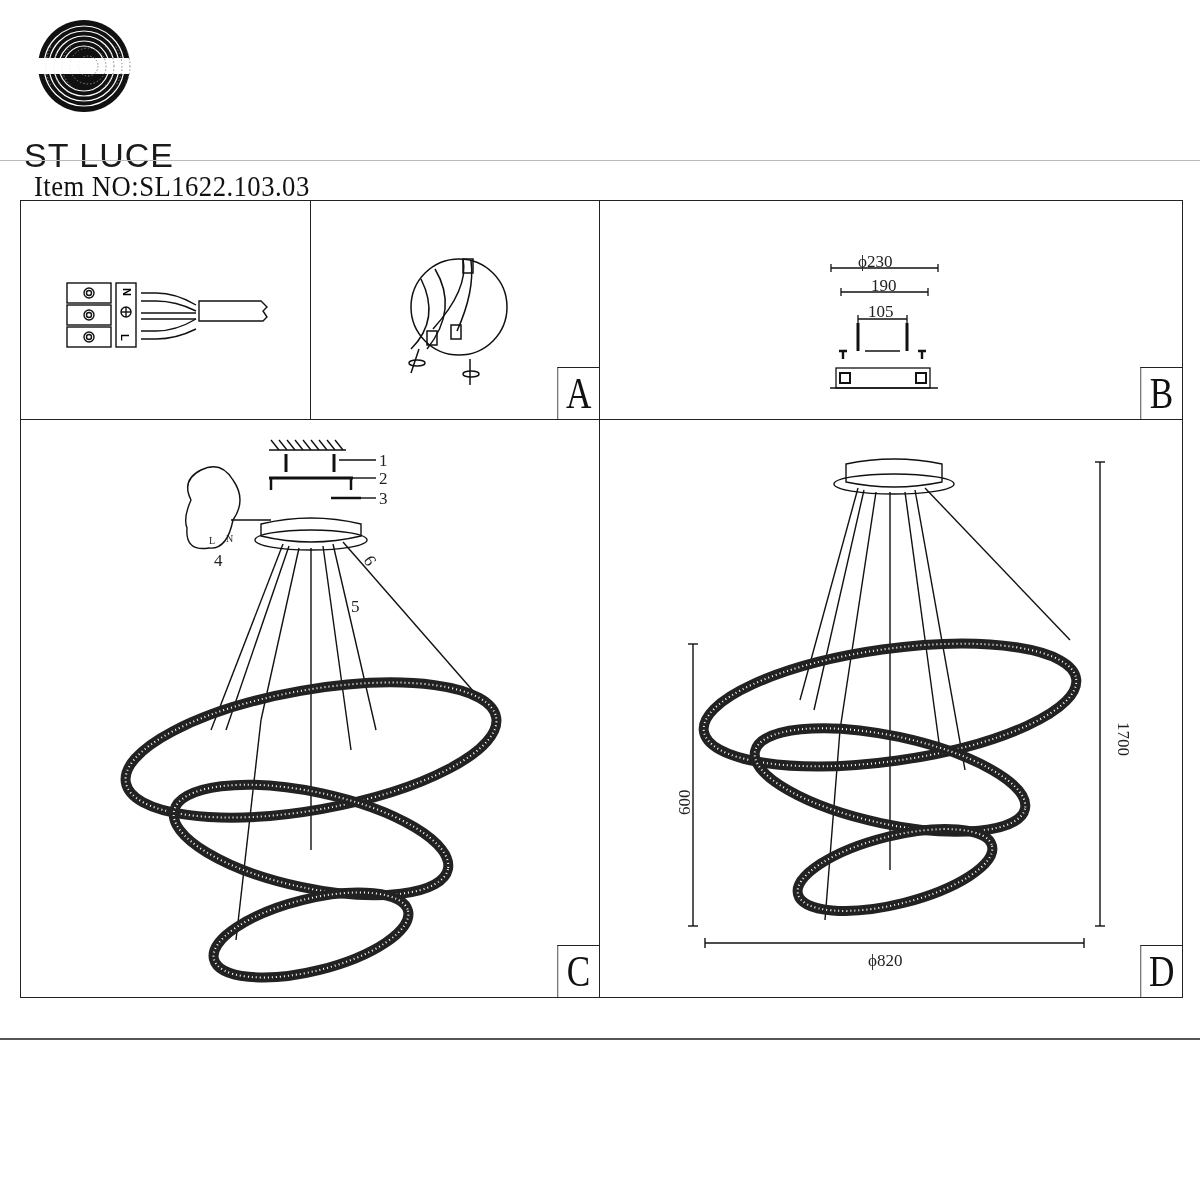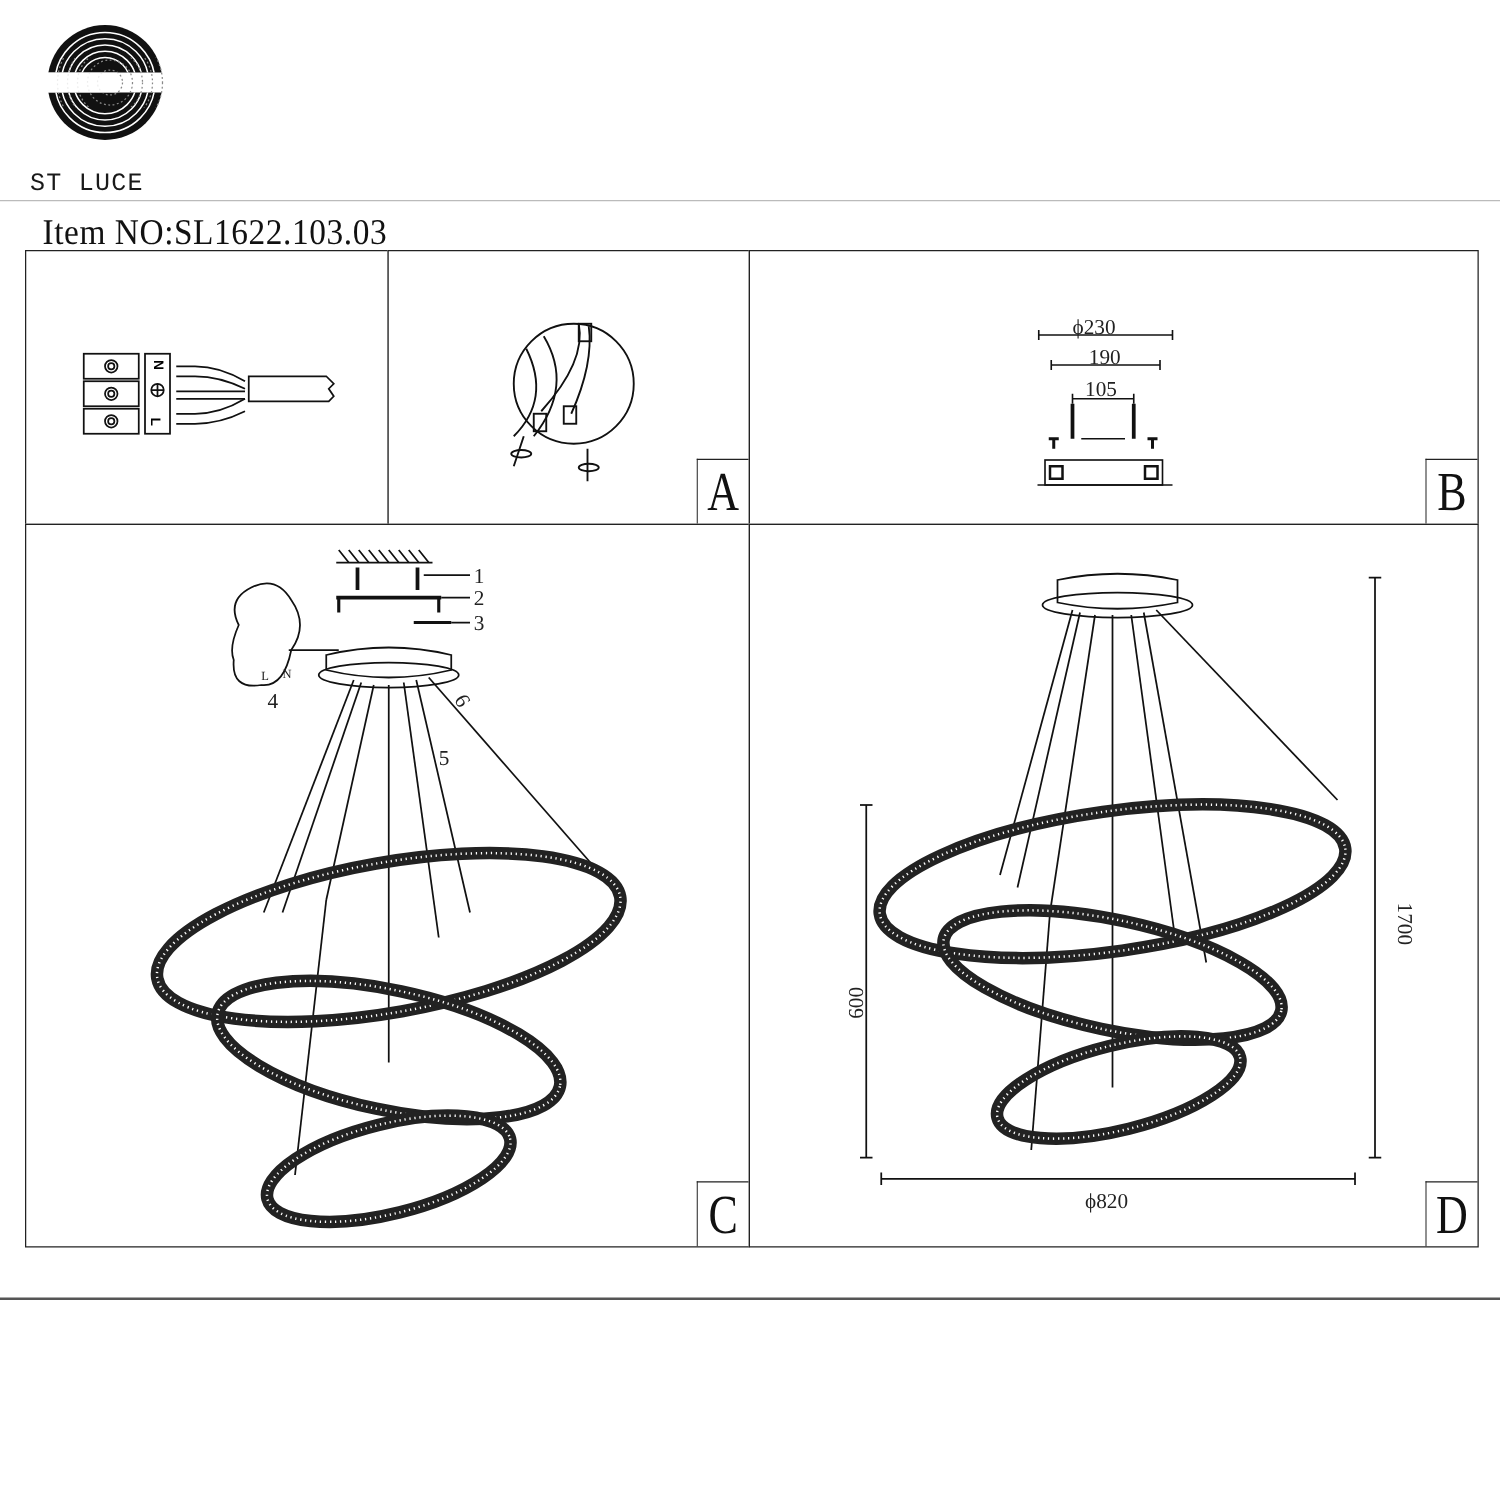--- a/index.html
+++ b/index.html
@@ -1,19 +1,19 @@
 <!DOCTYPE html>
 <html><head>
 <meta charset="utf-8">
 <style>
   html,body{margin:0;padding:0;background:#fff;}
   body{width:1200px;height:1200px;position:relative;overflow:hidden;font-family:"Liberation Serif","DejaVu Serif",serif;color:#111;}
   .logo{position:absolute;left:22px;top:18px;width:120px;height:140px;}
   .logo-mark{position:absolute;left:14px;top:0;width:96px;height:96px;}
-  .logo-text{position:absolute;left:2px;top:118px;font-family:Liberation Mono, monospace;font-size:20px;letter-spacing:1px;color:#1a1a1a;white-space:nowrap;}
+  .logo-text{position:absolute;left:2px;top:118px;font-family:Liberation Sans, sans-serif;font-size:34px;letter-spacing:1px;color:#1a1a1a;white-space:nowrap;}
   .header-rule{position:absolute;left:0;top:160px;width:1200px;height:1px;background:#bbb;}
   .item-no{position:absolute;left:34px;top:170px;font-family:"Liberation Serif","DejaVu Serif",serif;font-size:29px;letter-spacing:0.5px;color:#111;white-space:nowrap;transform:scaleX(0.92);transform-origin:left center;}
   .panel{position:absolute;border:1.5px solid #222;box-sizing:border-box;background:#fff;}
   .label-box{position:absolute;border-left:1.5px solid #222;border-top:1.5px solid #222;width:52px;height:52px;box-sizing:border-box;display:flex;align-items:center;justify-content:center;font-family:"Liberation Serif","DejaVu Serif",serif;font-size:44px;right:0;bottom:0;transform:scaleX(0.8);transform-origin:right bottom;}
   svg{position:absolute;left:0;top:0;}
   .dim{font-family:"Liberation Serif","DejaVu Serif",serif;font-size:17px;fill:#222;}
   .footer-rule{position:absolute;left:0;top:1038px;width:1200px;height:1.5px;background:#555;}
 </style>
 </head>
 <body>

